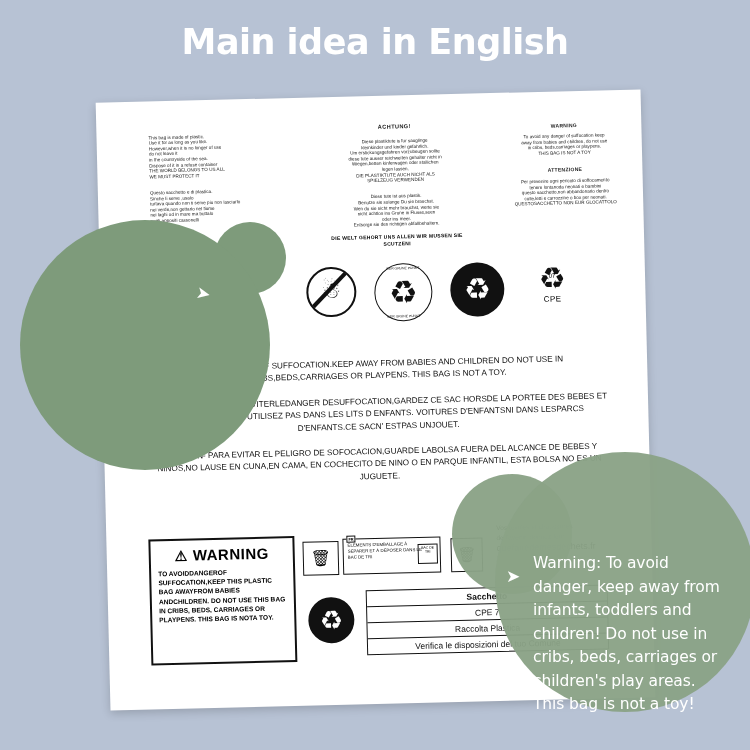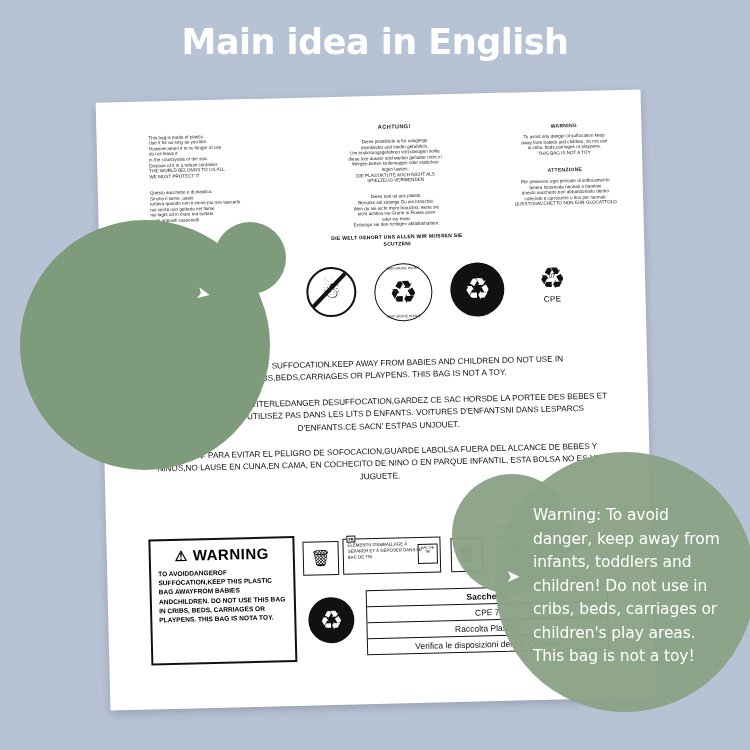--- a/index.html
+++ b/index.html
@@ -201,21 +201,21 @@
 
   .callout {
     position: absolute;
     color: #ffffff;
     font-size: 15.5px;
     line-height: 1.52;
     font-family: "DejaVu Sans", sans-serif;
     letter-spacing: -0.1px;
   }
   #callout-left  { left: 52px;  top: 238px; width: 212px; }
-  #callout-right { left: 533px; top: 504px; width: 196px; }
+  #callout-right { left: 533px; top: 552px; width: 196px; }
 
   .leaf-mark {
     position: absolute;
     left: 196px; top: 286px;
     width: 42px; height: 20px;
     color: #fff;
     font-size: 17px;
     transform: rotate(12deg);
   }
   .arrow-mark {

